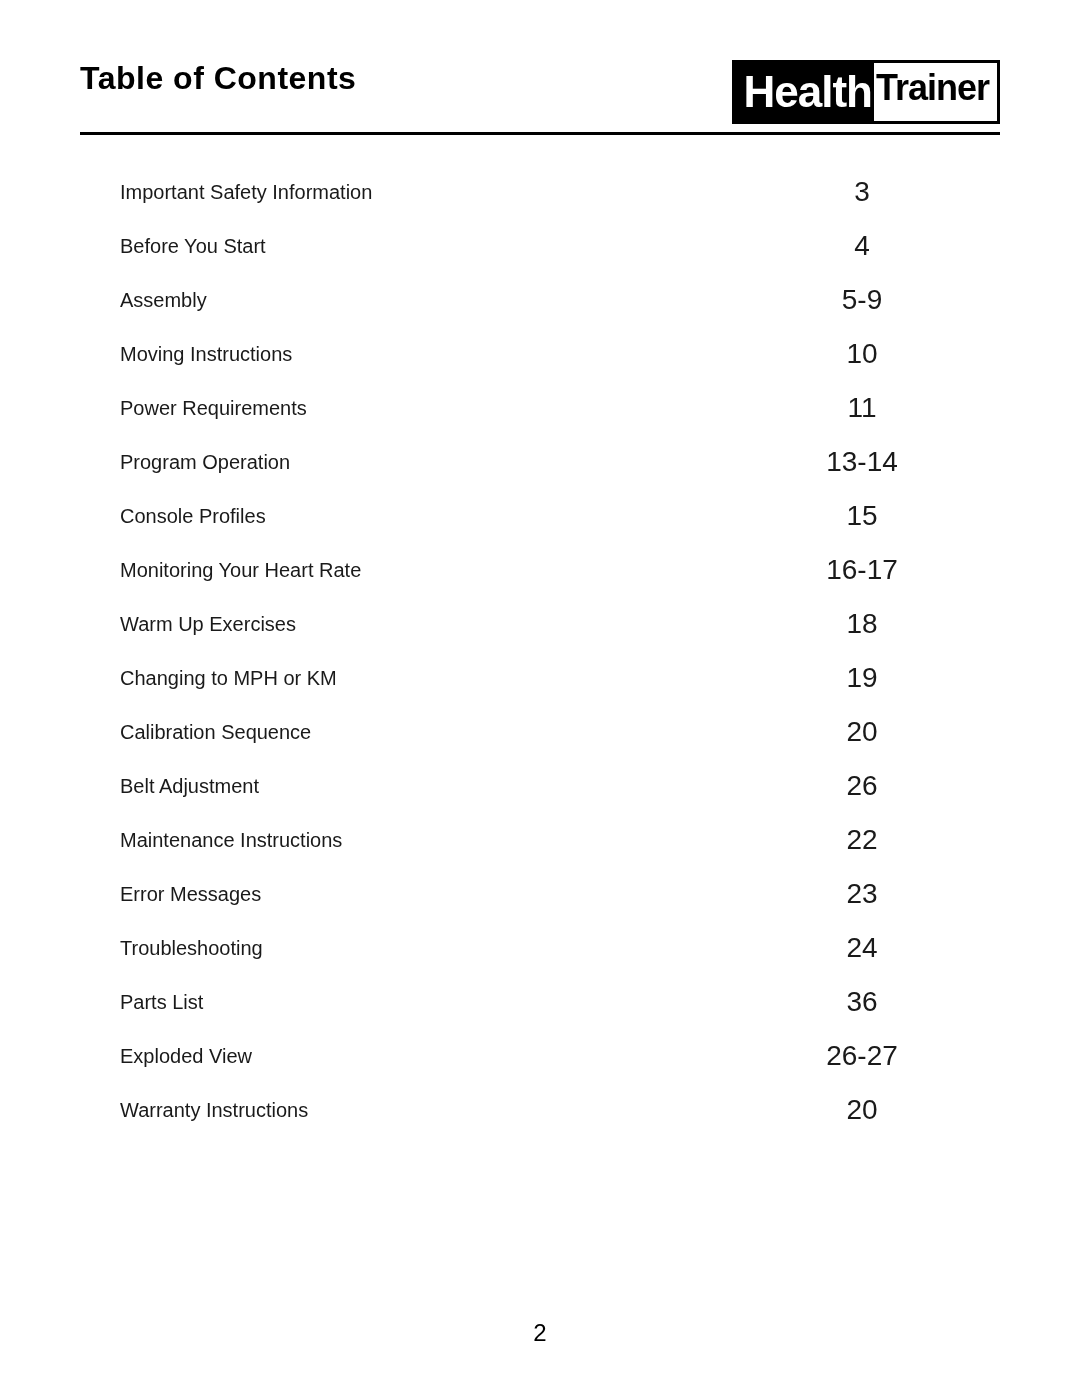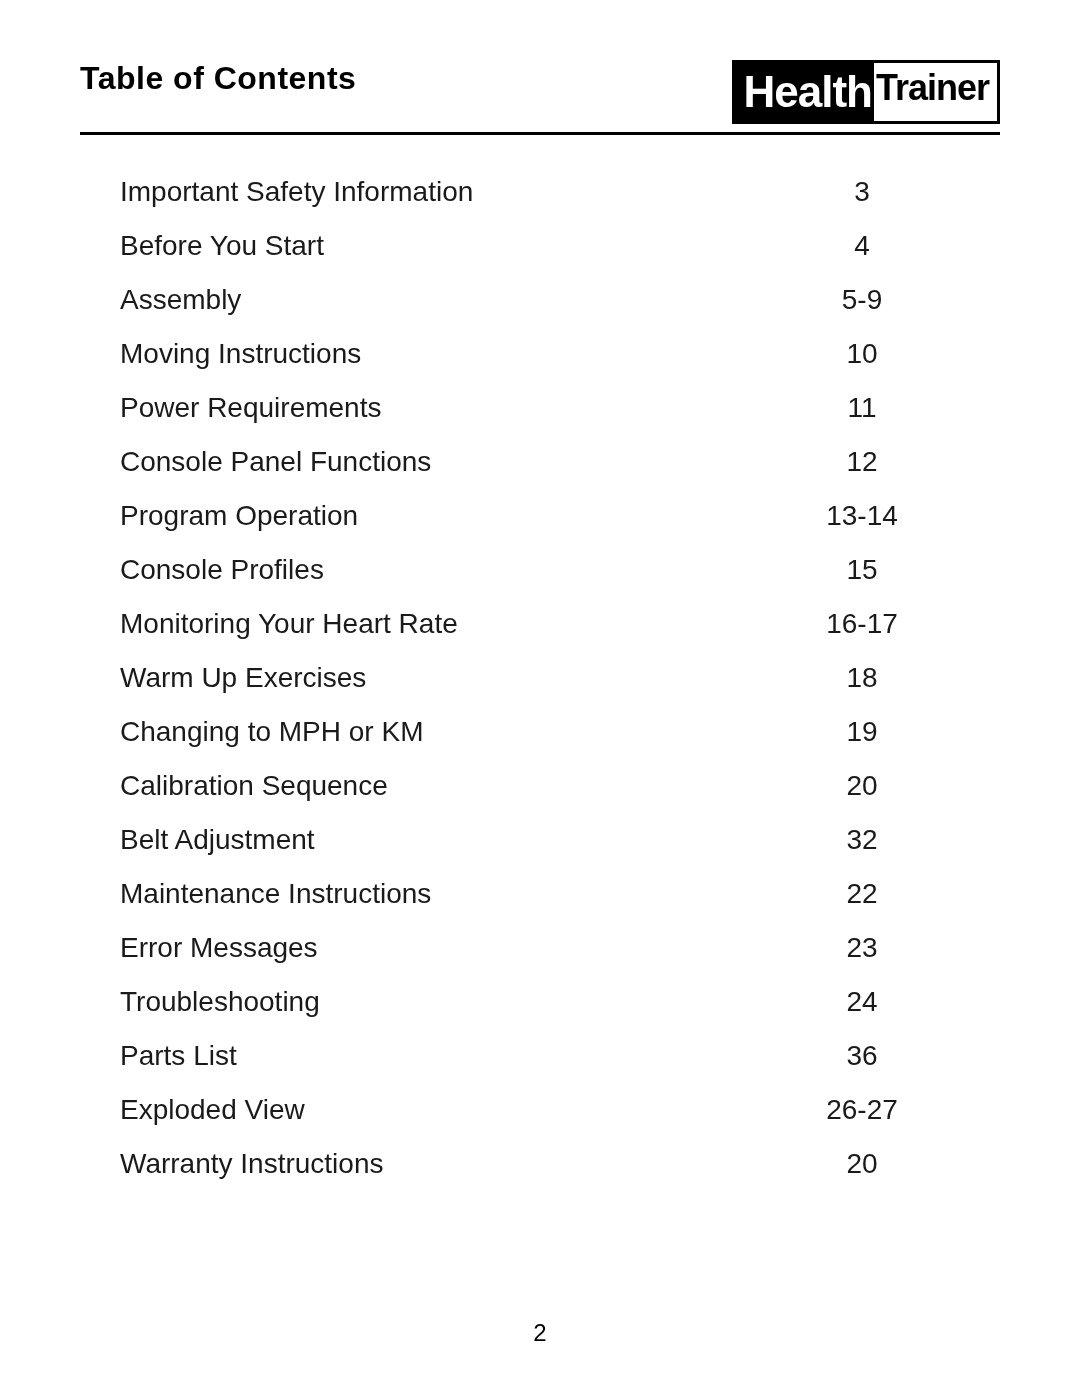--- a/index.html
+++ b/index.html
@@ -53,21 +53,21 @@
 
     .toc-table tr td {
       padding: 11px 0;
       font-size: 28px;
       color: #000000;
       font-family: Arial, sans-serif;
     }
 
     .toc-table tr td.entry-label {
       padding-left: 40px;
-      font-size: 28px;
+      font-size: 20px;
       font-weight: normal;
       color: #1a1a1a;
       width: 70%;
     }
 
     .toc-table tr td.entry-page {
       text-align: center;
       font-size: 28px;
       font-weight: normal;
       color: #1a1a1a;
@@ -145,24 +145,20 @@
         </tr>
         <tr>
           <td class="entry-label">Moving Instructions</td>
           <td class="entry-page">10</td>
         </tr>
         <tr>
           <td class="entry-label">Power Requirements</td>
           <td class="entry-page">11</td>
         </tr>
         <tr>
-          <td class="entry-label">Console Panel Functions</td>
-          <td class="entry-page">12</td>
-        </tr>
-        <tr>
           <td class="entry-label">Program Operation</td>
           <td class="entry-page">13-14</td>
         </tr>
         <tr>
           <td class="entry-label">Console Profiles</td>
           <td class="entry-page">15</td>
         </tr>
         <tr>
           <td class="entry-label">Monitoring Your Heart Rate</td>
           <td class="entry-page">16-17</td>
@@ -174,21 +170,21 @@
         <tr>
           <td class="entry-label">Changing to MPH or KM</td>
           <td class="entry-page">19</td>
         </tr>
         <tr>
           <td class="entry-label">Calibration Sequence</td>
           <td class="entry-page">20</td>
         </tr>
         <tr>
           <td class="entry-label">Belt Adjustment</td>
-          <td class="entry-page">32</td>
+          <td class="entry-page">26</td>
         </tr>
         <tr>
           <td class="entry-label">Maintenance Instructions</td>
           <td class="entry-page">22</td>
         </tr>
         <tr>
           <td class="entry-label">Error Messages</td>
           <td class="entry-page">23</td>
         </tr>
         <tr>

